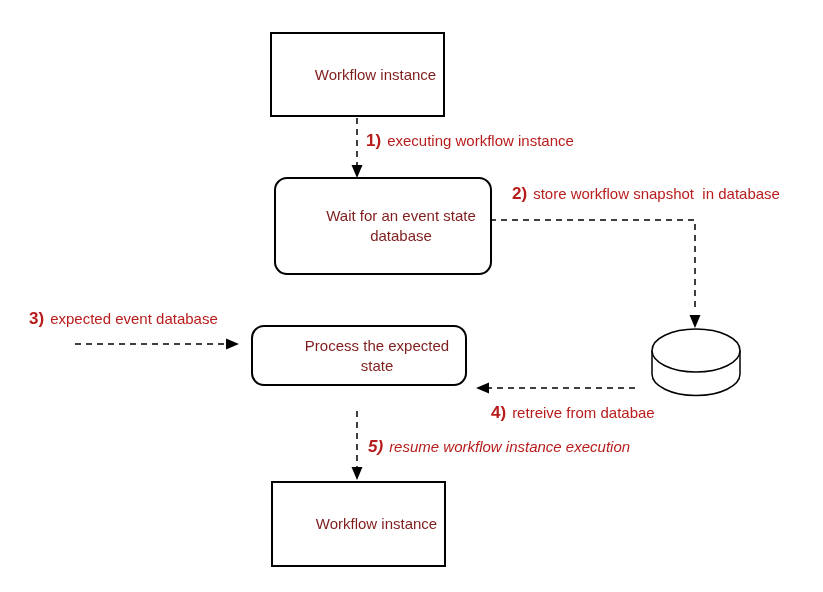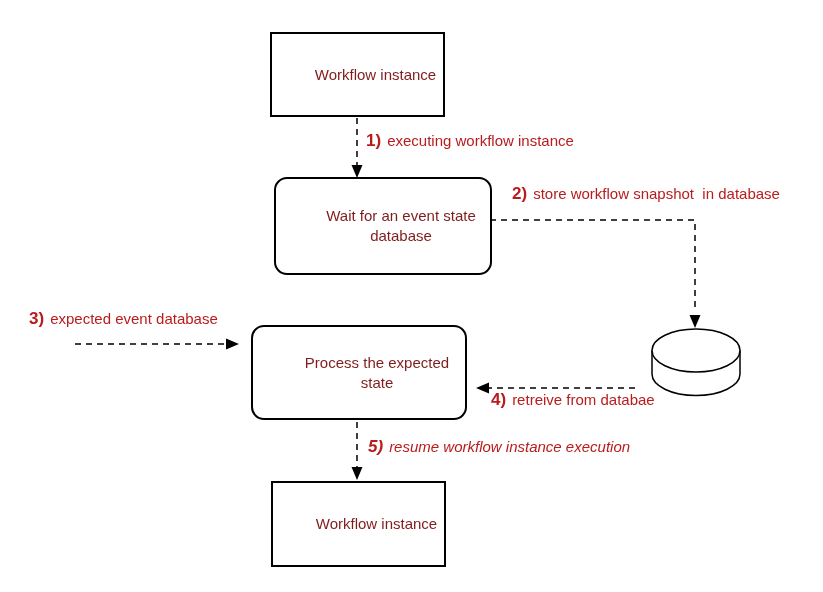--- a/index.html
+++ b/index.html
@@ -23,39 +23,39 @@
     text-align:center;
     font-size:15px;
     line-height:20px;
     color:#7f1d1d;
     padding-left:36px;
   }
   .node.rounded{border-radius:13px;}
   .node span{display:block;}
   #node-workflow-top   {left:270px; top:32px;  width:175px; height:85px;}
   #node-wait-state     {left:250px; top:177px; width:218px; height:98px;margin-left:24px;}
-  #node-process-event  {left:251px; top:325px; width:216px; height:95px;}
+  #node-process-event  {left:251px; top:325px; width:216px; height:61px;}
   #node-workflow-bottom{left:271px; top:481px; width:175px; height:86px;}
   .edge-label{
     position:absolute;
     white-space:nowrap;
     color:#b91c1c;
     font-size:15px;
     line-height:19px;
   }
   .edge-label .num{
     font-weight:700;
     font-size:17px;
     margin-right:6px;
   }
   .edge-label .txt{white-space:pre;}
   #label-step1{left:366px; top:131px;}
   #label-step2{left:512px; top:184px;}
   #label-step3{left:29px;  top:309px;}
-  #label-step4{left:491px; top:390px;}
+  #label-step4{left:491px; top:403px;}
   #label-step5{left:368px; top:437px;font-style:italic;}
 </style>
 </head>
 <body>
 
 <div id="canvas">
 
   <svg id="connectors" viewBox="0 0 823 592" xmlns="http://www.w3.org/2000/svg">
     <g stroke="#000000" stroke-width="1.5" fill="none" stroke-dasharray="6,5">
       <path d="M357,118 L357,166"></path>

